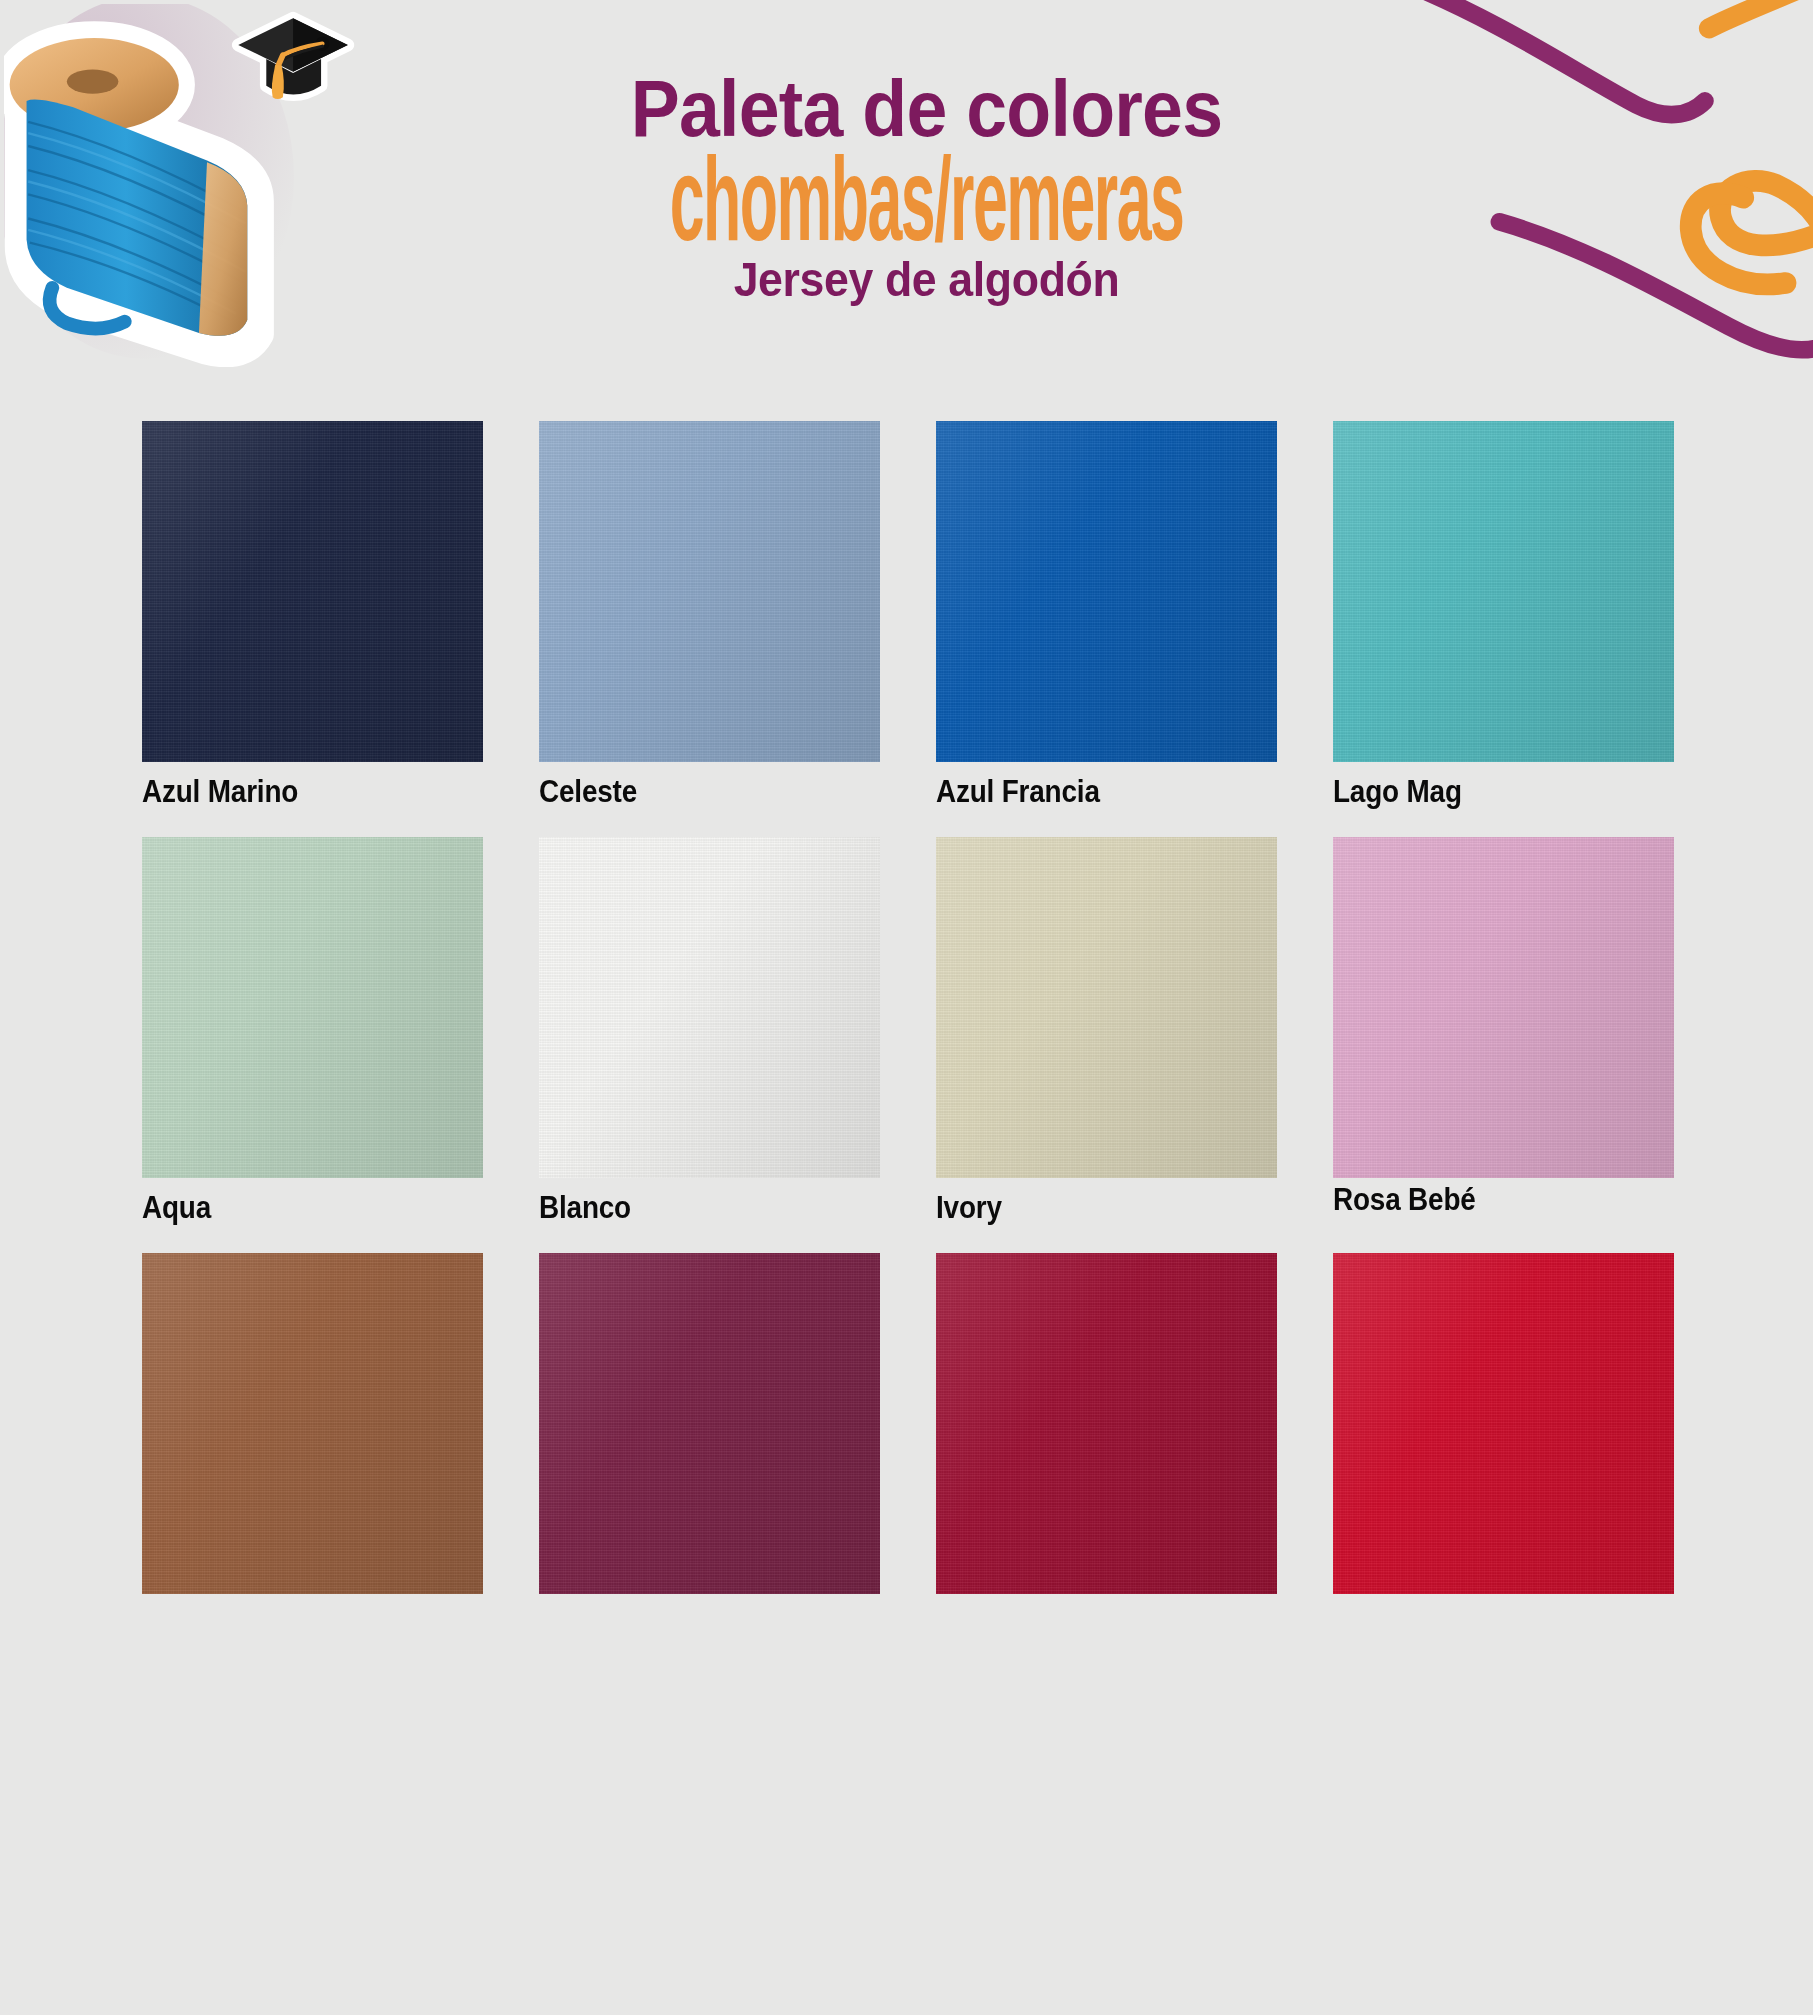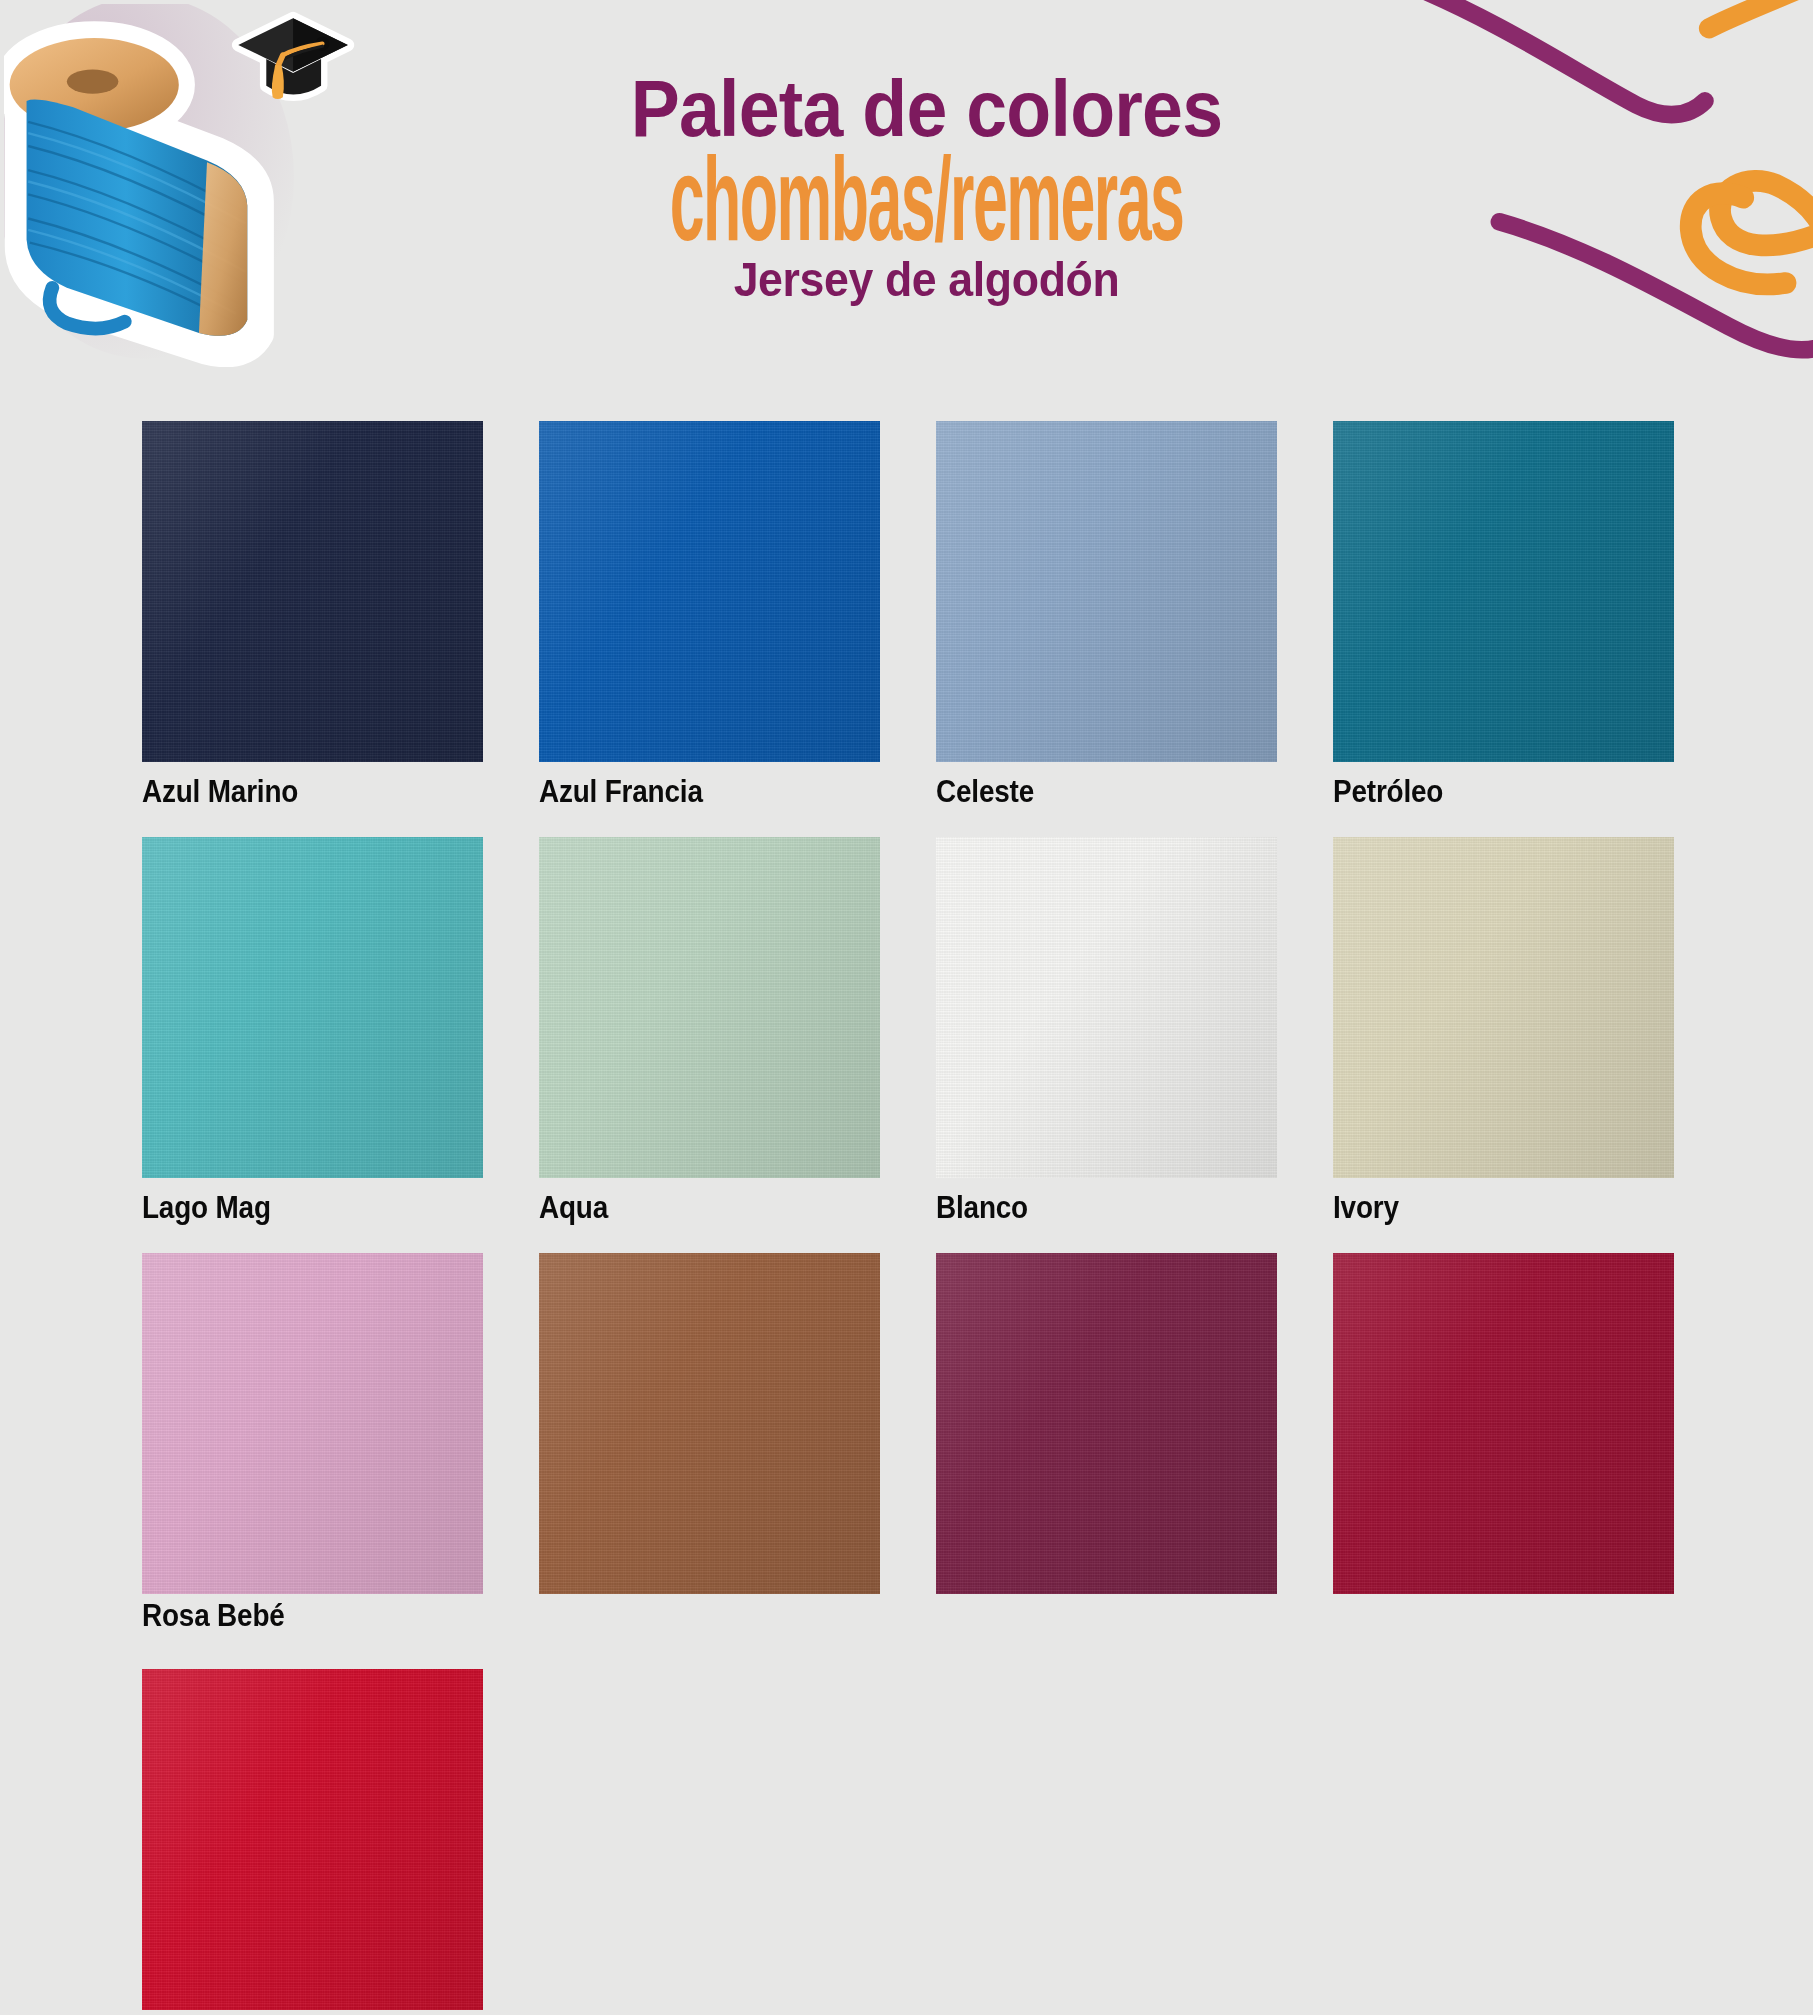--- a/index.html
+++ b/index.html
@@ -193,39 +193,32 @@
 
 <div class="grid" id="swatch-grid">
     <div class="cell">
       <div class="swatch" title="Azul Marino" style="background: rgb(30, 39, 68);">
         <div class="tex"></div>
         <div class="shade"></div>
       </div>
       <div class="label">Azul Marino</div>
     </div>
     <div class="cell">
+      <div class="swatch" title="Celeste" style="background: rgb(142, 169, 201);">
+        <div class="tex"></div>
+        <div class="shade"></div>
+      </div>
+      <div class="label">Celeste</div>
+    </div>
+    <div class="cell">
       <div class="swatch" title="Azul Francia" style="background: rgb(11, 92, 176);">
         <div class="tex"></div>
         <div class="shade"></div>
       </div>
       <div class="label">Azul Francia</div>
-    </div>
-    <div class="cell">
-      <div class="swatch" title="Celeste" style="background: rgb(142, 169, 201);">
-        <div class="tex"></div>
-        <div class="shade"></div>
-      </div>
-      <div class="label">Celeste</div>
-    </div>
-    <div class="cell">
-      <div class="swatch" title="Petróleo" style="background: rgb(17, 112, 140);">
-        <div class="tex"></div>
-        <div class="shade"></div>
-      </div>
-      <div class="label">Petróleo</div>
     </div>
     <div class="cell">
       <div class="swatch" title="Lago Mag" style="background: rgb(84, 188, 192);">
         <div class="tex"></div>
         <div class="shade"></div>
       </div>
       <div class="label">Lago Mag</div>
     </div>
     <div class="cell">
       <div class="swatch" title="Aqua" style="background: rgb(188, 214, 194);">

